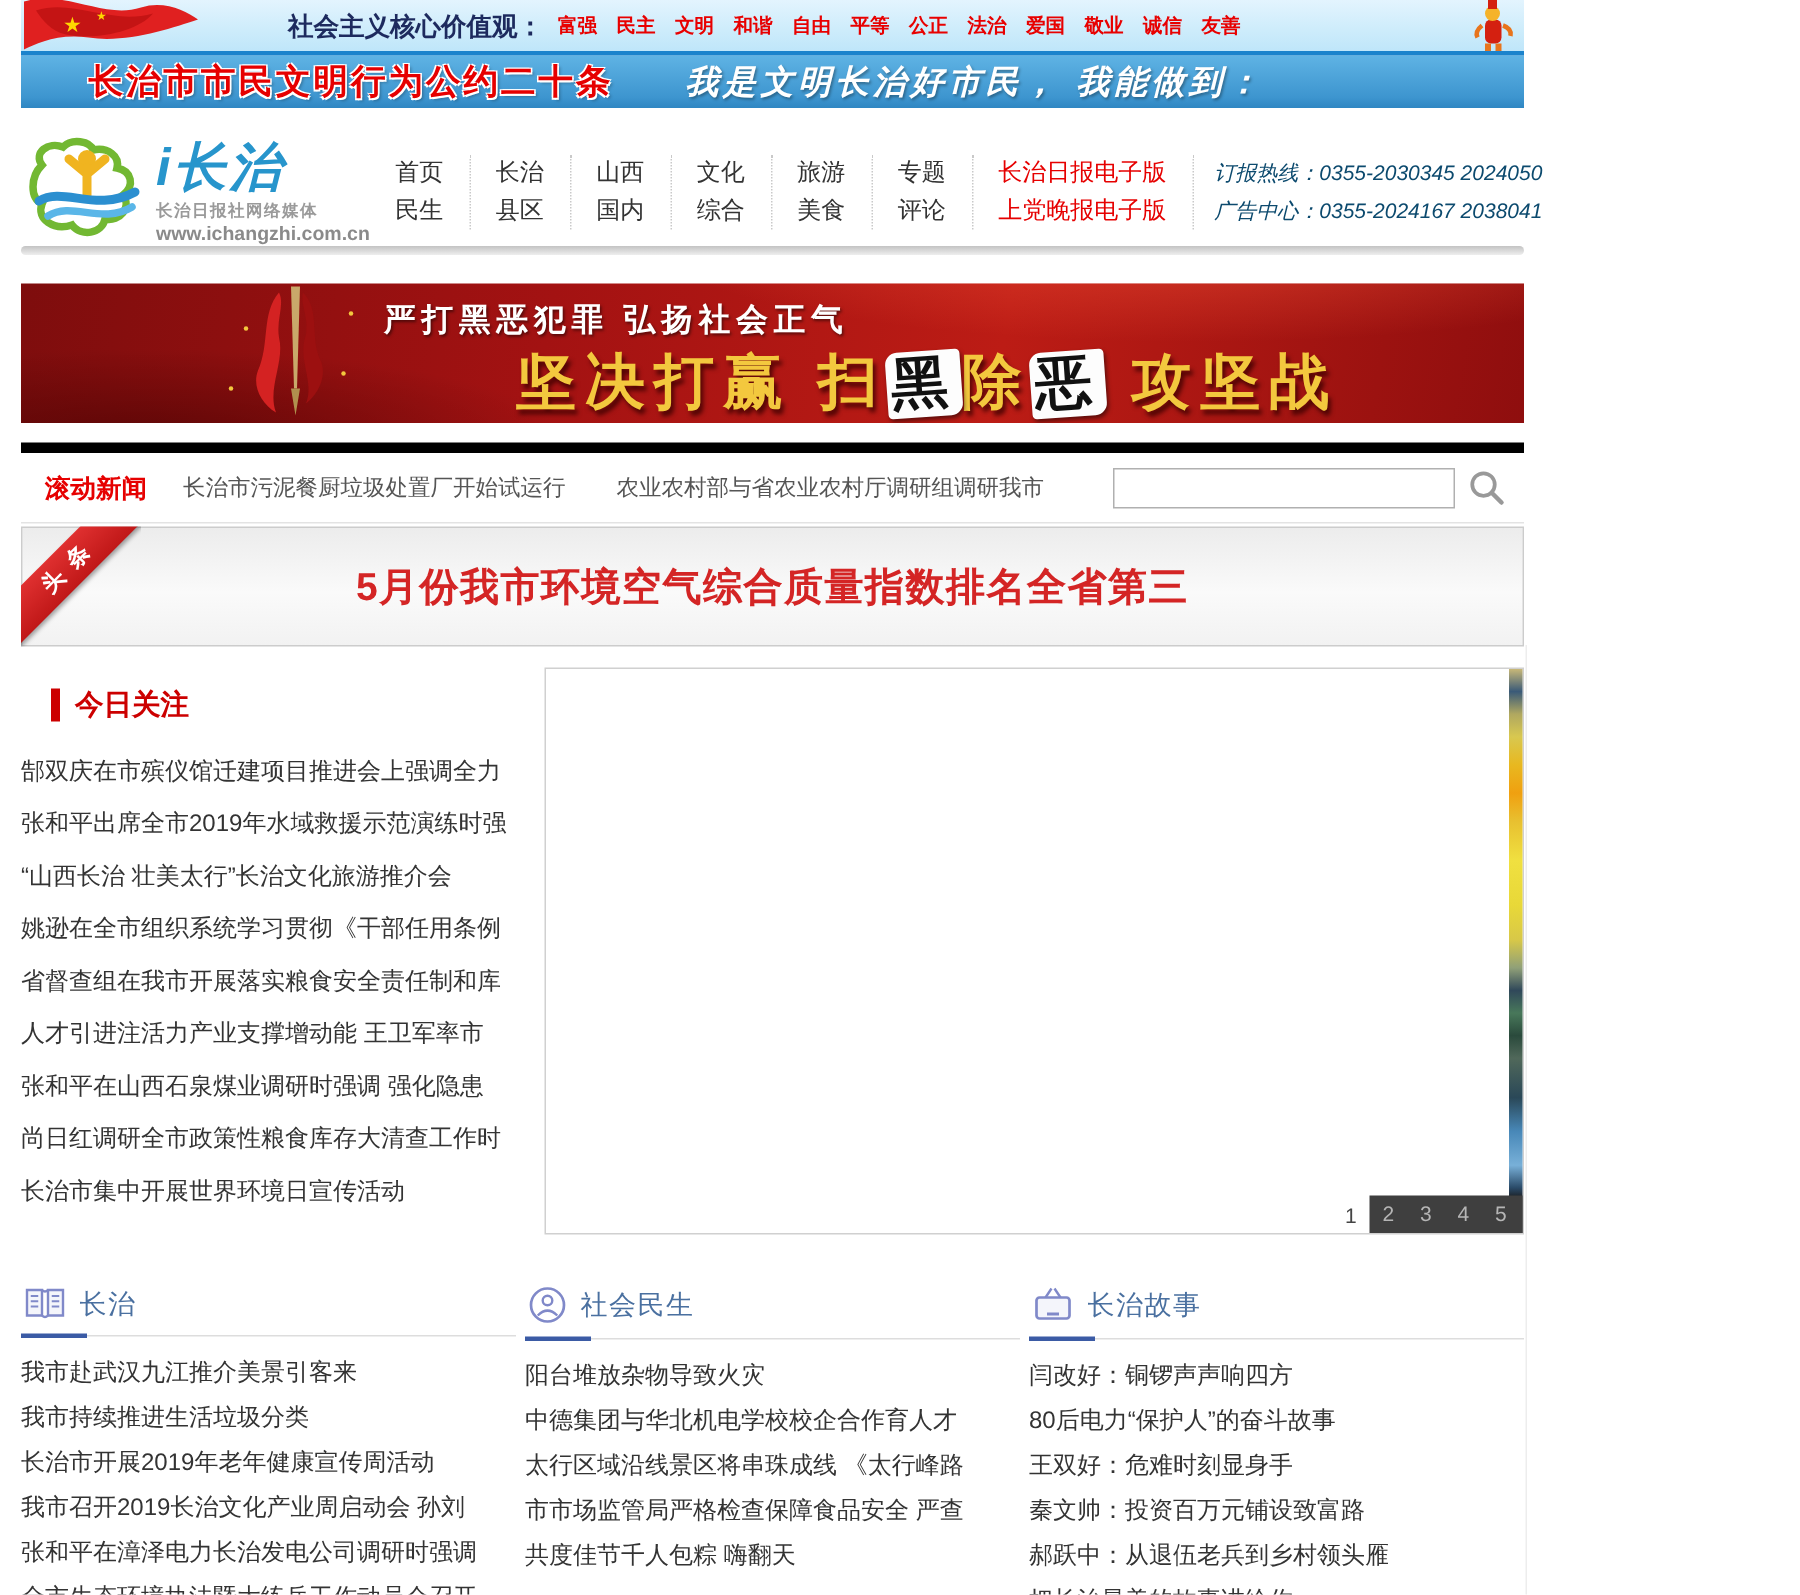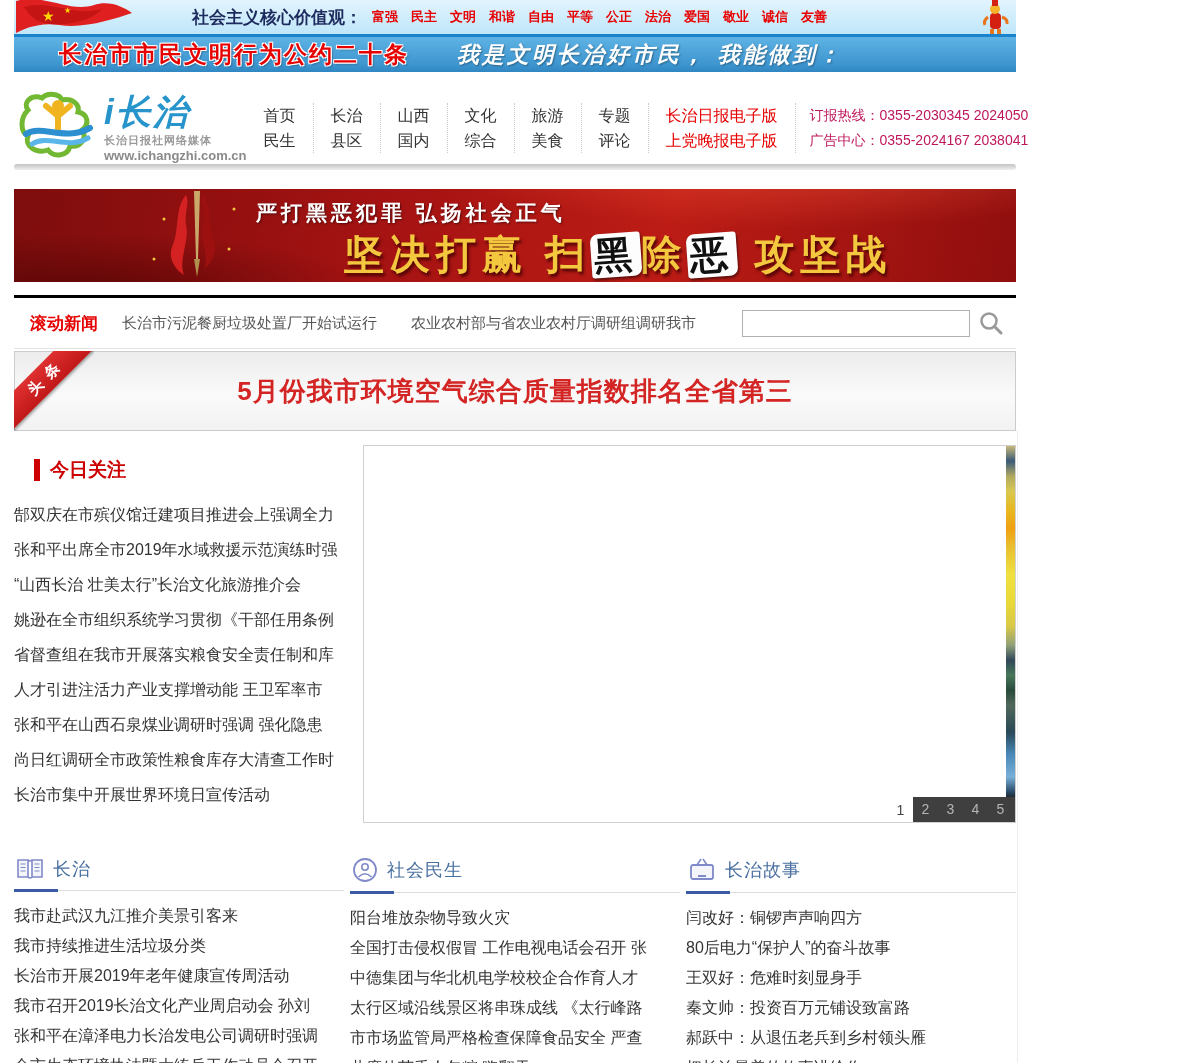--- a/index.html
+++ b/index.html
@@ -32,40 +32,40 @@
   .logo-text { margin-left:2px; }
   .logo-title { font-size:35px; font-weight:bold; font-style:italic; color:#2795cc; letter-spacing:2px; line-height:36px;}
   .logo-sub { font-size:11px; font-weight:bold; color:#9a9a9a; letter-spacing:1px; margin-top:3px;}
   .logo-url { font-size:13px; font-weight:bold; color:#8a8a8a; }
   .nav { display:flex; align-items:center; }
   .nav-col { padding:0 17px; text-align:center; border-left:1px dotted #c9c9c9; }
   .nav-col:first-child { border-left:none; }
   .nav-col div { font-size:16px; color:#333; line-height:25px; cursor:pointer; white-space:nowrap;}
   .nav-col.epaper div { color:#e60000; }
   .contact { padding-left:14px; border-left:1px dotted #c9c9c9; margin-left:0; }
-  .contact div { font-size:14px; color:#be185d; line-height:25px; white-space:nowrap;}
+  .contact div { font-size:14px; color:#0c4a6e; line-height:25px; white-space:nowrap;font-style:italic;}
   .header-sep { height:6px; background:linear-gradient(180deg,#c3c3c3,#eeeeee); border-radius:3px; }
 
   
   .campaign-banner { margin-top:19px; height:93px; position:relative; overflow:hidden;
     background:
       radial-gradient(ellipse 60% 120% at 78% -30%, rgba(255,90,60,.5), rgba(255,90,60,0) 60%),
       radial-gradient(ellipse 40% 90% at 8% 110%, rgba(60,0,0,.55), rgba(60,0,0,0) 70%),
       linear-gradient(100deg,#7e0d0d 0%,#a31212 35%,#bc1c15 65%,#8f0e0e 100%); }
   .campaign-sword { position:absolute; left:120px; top:0; }
   .campaign-line1 { position:absolute; left:242px; top:10px; color:#fff; font-weight:bold;
     font-size:21px; letter-spacing:4px; text-shadow:1px 1px 2px rgba(0,0,0,.5); }
   .campaign-line2 { position:absolute; left:330px; top:38px; color:#f3c83e; font-weight:bold;
     font-size:40px; letter-spacing:6px; text-shadow:2px 3px 3px rgba(60,0,0,.8); white-space:nowrap;}
   .campaign-line2 .inkchar { display:inline-block; background:#fdfdfd; color:#111; padding:0 3px;
     border-radius:8px 3px 8px 3px; transform:rotate(-4deg); font-size:38px; line-height:44px;
     text-shadow:none; box-shadow:1px 2px 3px rgba(0,0,0,.5); }
 
   
-  .ticker { margin-top:13px; height:54px; border-top:3px solid #000000; border-bottom:1px solid #e3e3e3;
+  .ticker { margin-top:13px; height:54px; border-top:7px solid #000000; border-bottom:1px solid #e3e3e3;
     display:flex; align-items:center; }
   .ticker-label { margin-left:16px; color:#e60000; font-weight:bold; font-size:17px; flex:0 0 auto;}
   .ticker-items { display:flex; gap:34px; margin-left:24px; width:585px; overflow:hidden; white-space:nowrap;}
   .ticker-items span { font-size:15px; color:#555; cursor:pointer; flex:0 0 auto;}
   .search-input { margin-left:auto; width:228px; height:27px; border:1px solid #b0b0b0; background:#fff;
     font-size:14px; padding:0 6px; outline:none;}
   .search-btn { margin:0 12px 0 8px; cursor:pointer; }
 
   
   .headline-box { margin-top:2px; height:80px; border:1px solid #ccc;
@@ -296,21 +296,20 @@
       <div class="col-header">
         <svg width="26" height="26" viewBox="0 0 26 26">
           <circle cx="13" cy="13" r="11" fill="none" stroke="#8089c9" stroke-width="1.8"></circle>
           <circle cx="13" cy="10" r="3.2" fill="none" stroke="#8089c9" stroke-width="1.6"></circle>
           <path d="M6.5,20 Q13,13.5 19.5,20" fill="none" stroke="#8089c9" stroke-width="1.6"></path>
         </svg>
         <span class="col-title">社会民生</span>
       </div>
       <ul class="col-list">
         <li>阳台堆放杂物导致火灾</li>
-        <li>全国打击侵权假冒 工作电视电话会召开 张</li>
         <li>中德集团与华北机电学校校企合作育人才</li>
         <li>太行区域沿线景区将串珠成线 《太行峰路</li>
         <li>市市场监管局严格检查保障食品安全 严查</li>
         <li>共度佳节千人包粽 嗨翻天</li>
       </ul>
     </div>
 
     <div class="col">
       <div class="col-header">
         <svg width="28" height="26" viewBox="0 0 28 26">

